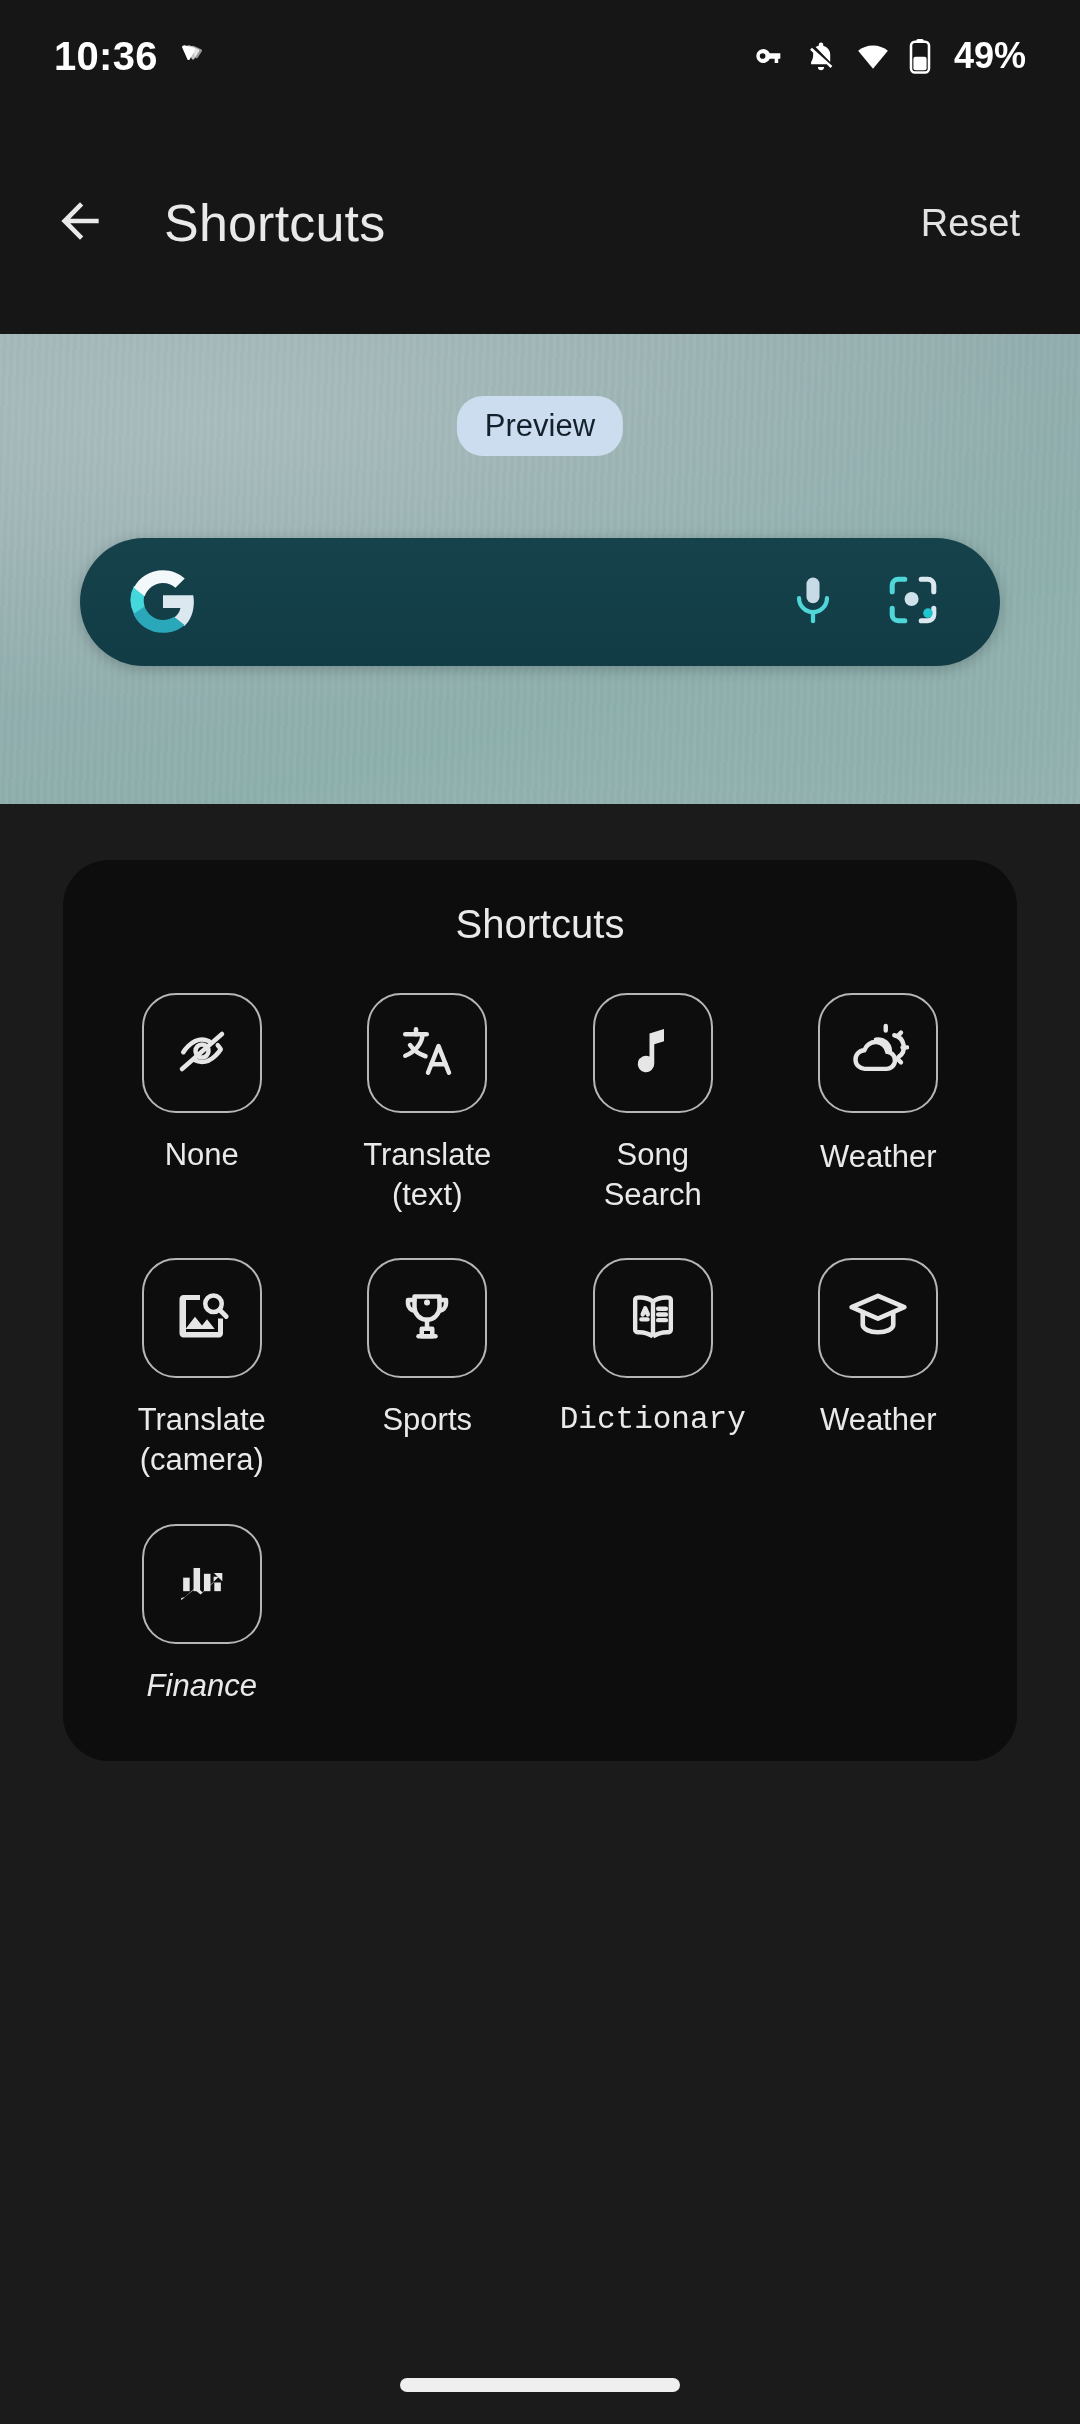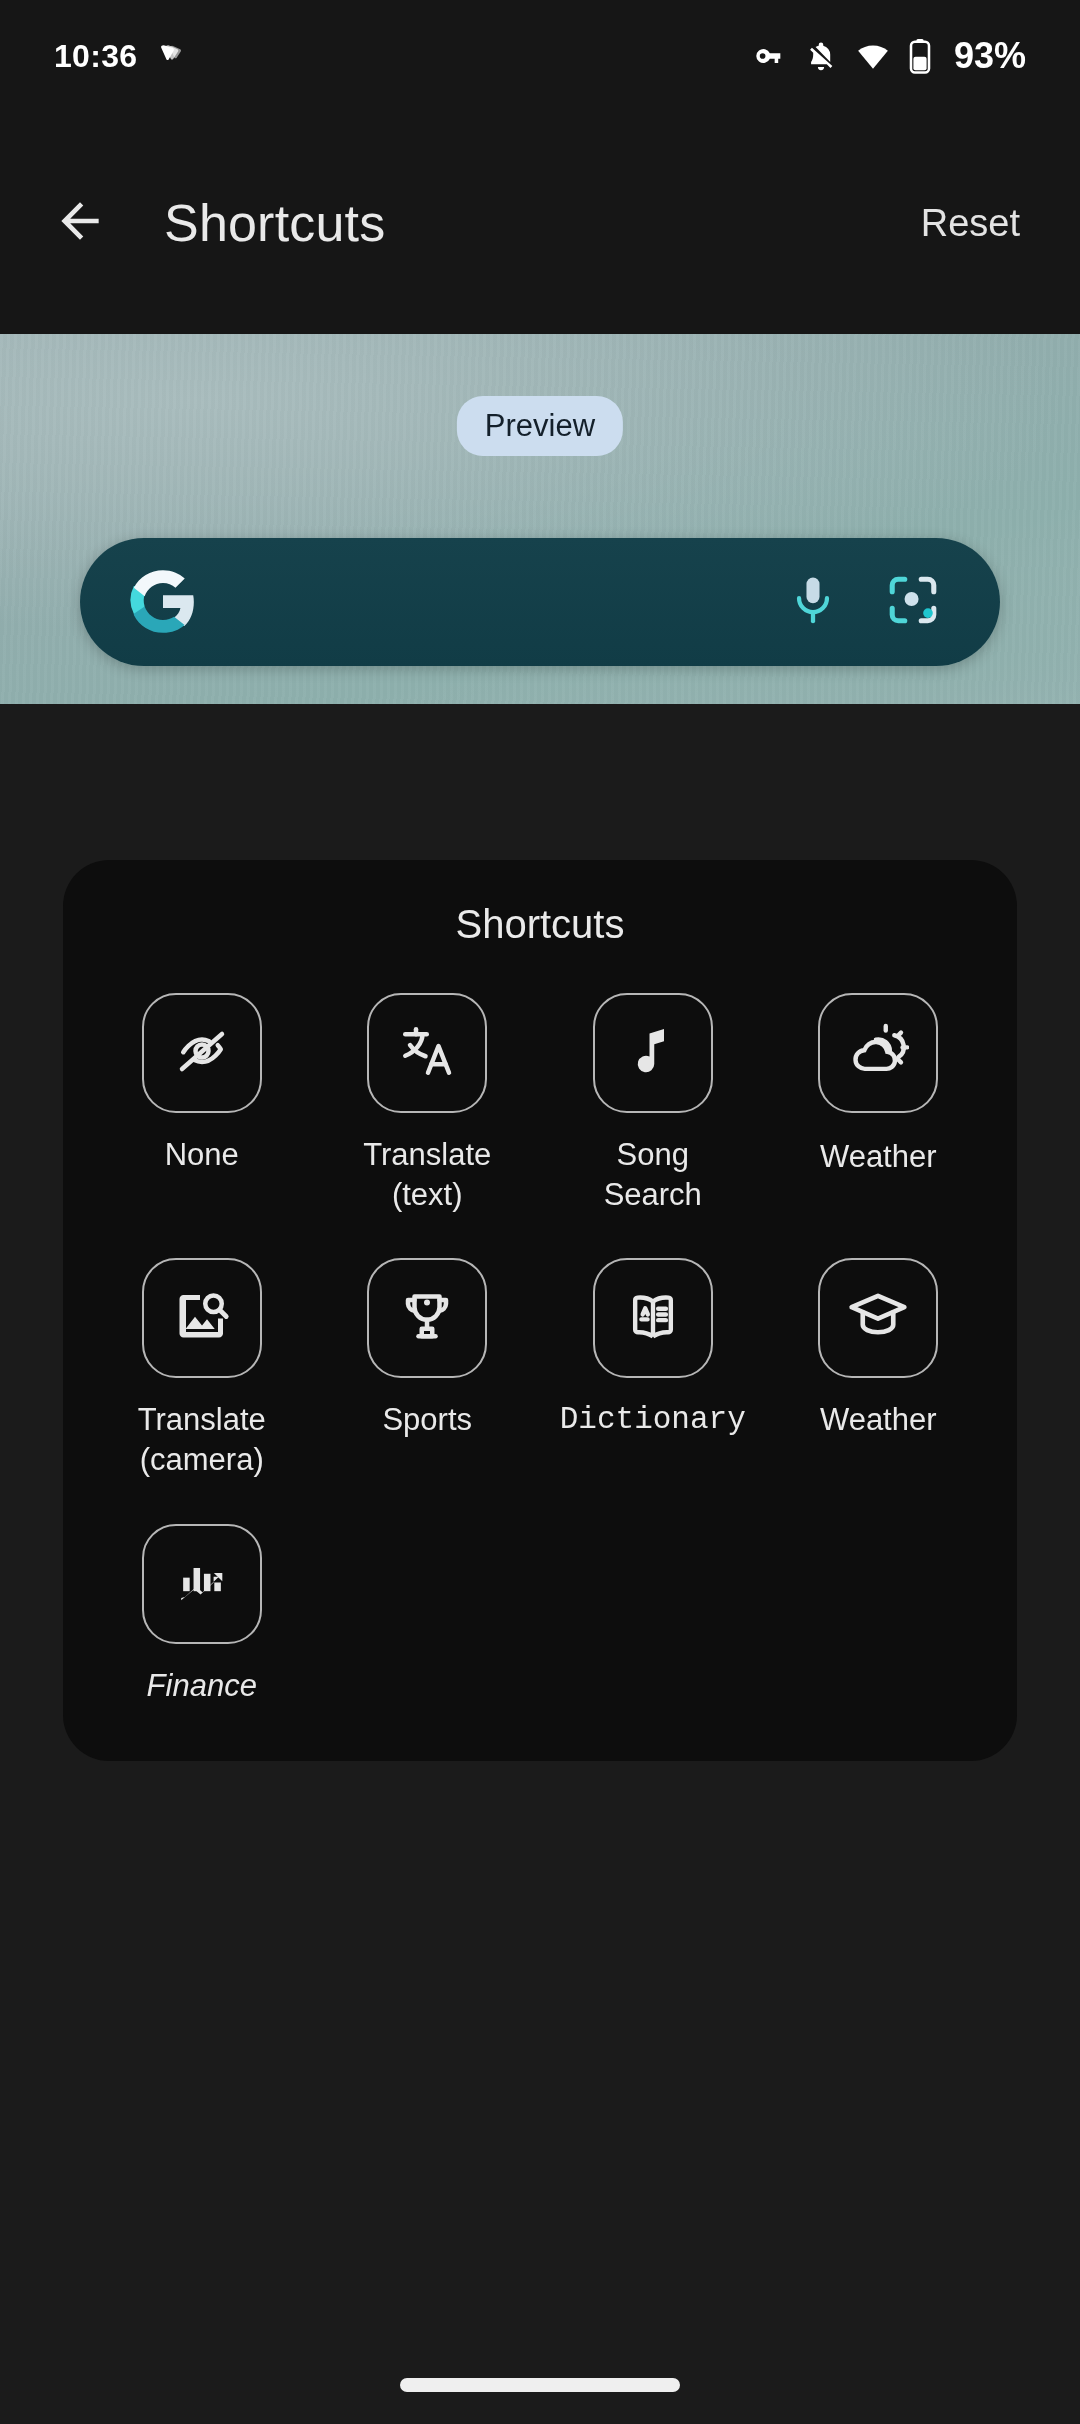--- a/index.html
+++ b/index.html
@@ -12,21 +12,21 @@
   body { position:relative; }
 
   
   .statusbar{
     position:absolute; top:0; left:0; width:1080px; height:112px;
     background:#161616;
     display:flex; align-items:center; justify-content:space-between;
     padding:0 54px 0 54px;
   }
   .sb-left{ display:flex; align-items:center; gap:18px; }
-  .sb-time{ color:#ffffff; font-size:32px; font-weight:600; letter-spacing:.3px; }
+  .sb-time{ color:#ffffff; font-size:40px; font-weight:600; letter-spacing:.3px; }
   .sb-right{ display:flex; align-items:center; gap:18px; }
   .sb-pct{ color:#ffffff; font-size:36px; font-weight:700; margin-left:4px; }
   .sb-ico{ display:flex; align-items:center; justify-content:center; }
 
   
   .appbar{
     position:absolute; top:112px; left:0; width:1080px; height:222px;
     background:#161616;
     display:flex; align-items:center;
   }
@@ -40,21 +40,21 @@
     letter-spacing:.2px;
   }
   .reset-btn{
     margin-left:auto; margin-right:52px;
     color:#e3e3e3; font-size:38px; font-weight:400;
     padding:14px 8px; border-radius:24px;
   }
 
   
   .preview{
-    position:absolute; top:334px; left:0; width:1080px; height:370px;
+    position:absolute; top:334px; left:0; width:1080px; height:470px;
     overflow:hidden;
     background:
       radial-gradient(130% 100% at 18% 18%, #a9bdbe 0%, rgba(169,189,190,0) 62%),
       radial-gradient(120% 110% at 85% 85%, #8fb0ad 0%, rgba(143,176,173,0) 60%),
       linear-gradient(165deg, #9db2b4 0%, #93aeae 38%, #8eb0ad 70%, #a3bcbb 100%);
   }
   .preview::after{
     content:""; position:absolute; inset:0;
     background:
       repeating-linear-gradient(92deg, rgba(255,255,255,.035) 0 3px, rgba(0,0,0,.025) 3px 7px);
@@ -145,21 +145,21 @@
         <path d="M12 21 1.5 8.3C4.3 6 8 4.6 12 4.6s7.7 1.4 10.5 3.7L12 21z" fill="#fff"></path>
       </svg>
     </span>
     <span class="sb-ico">
       <svg width="24" height="36" viewBox="0 0 14 24">
         <rect x="1" y="2.5" width="12" height="20.5" rx="2.6" fill="none" stroke="#fff" stroke-width="1.7"></rect>
         <rect x="4.6" y="0.6" width="4.8" height="2.2" rx="1" fill="#fff"></rect>
         <rect x="2.6" y="12.5" width="8.8" height="9" rx="1.4" fill="#fff"></rect>
       </svg>
     </span>
-    <span class="sb-pct">93%</span>
+    <span class="sb-pct">49%</span>
   </div>
 </div>
 
 <div class="appbar">
   <div class="back-btn">
     <span>
       <svg width="56" height="56" viewBox="0 0 24 24">
         <path d="M20 11H7.8l5.6-5.6L12 4l-8 8 8 8 1.4-1.4L7.8 13H20v-2z" fill="#e9e9e9"></path>
       </svg>
     </span>

